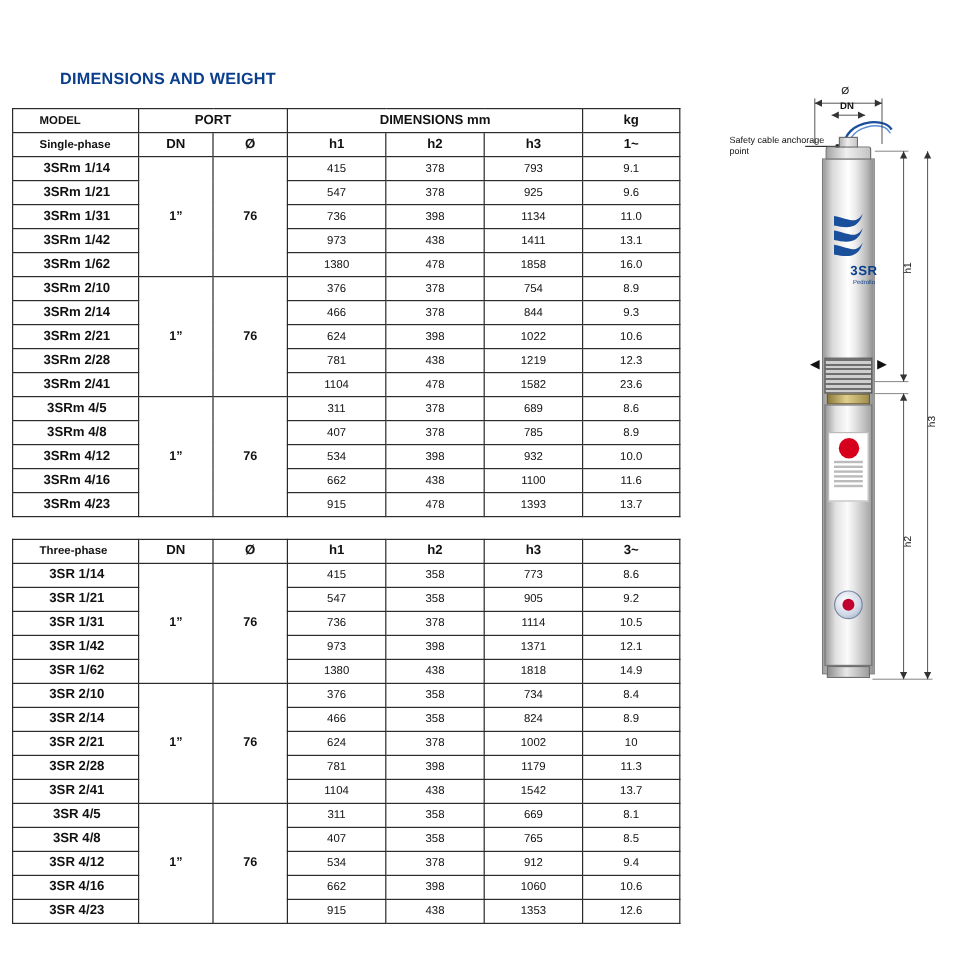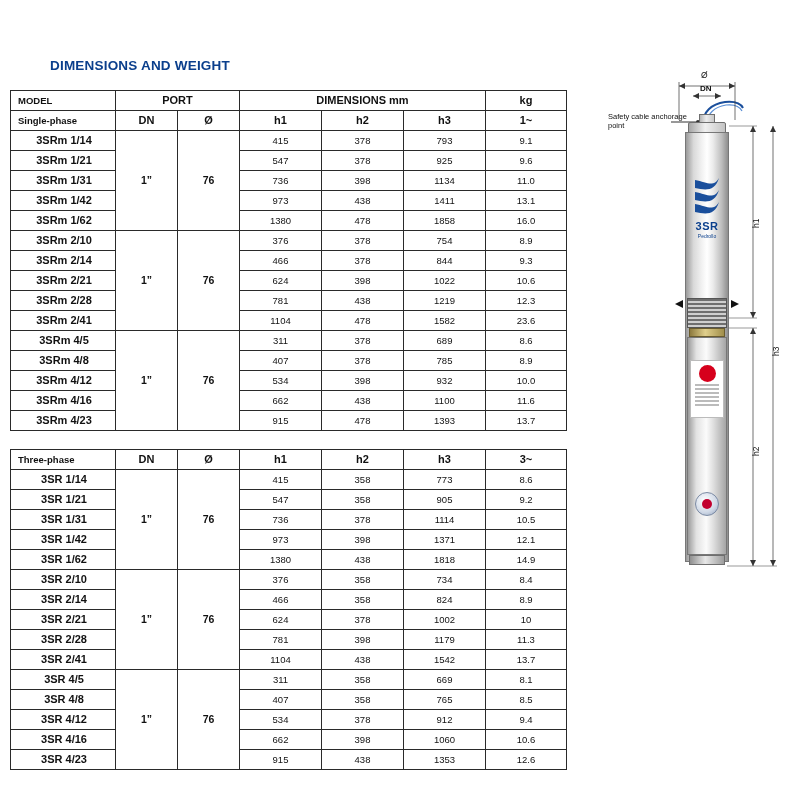--- a/index.html
+++ b/index.html
@@ -57,21 +57,21 @@
     font-weight: bold;
     font-size: 11px;
   }
   table.dim td.hdr {
     font-weight: bold;
     font-size: 11px;
   }
   table.dim td.hdr-left {
     font-weight: bold;
     text-align: left;
-    padding-left: 7px;
+    padding-left: 22px;
     font-size: 9.5px;
     margin-top: 46px;
   }
   table.dim td.kg {
     font-weight: normal;
     text-align: center;
   }
   table.dim td.grp {
     font-weight: bold;
     font-size: 10.5px;
@@ -224,21 +224,21 @@
     left: 114px;
     top: 495px;
     width: 36px;
     height: 10px;
     background: linear-gradient(to right, #8f8f8f, #e8e8e8 45%, #9d9d9d);
     border: 1px solid #6f6f6f;
     box-sizing: border-box;
   }
   .logo-3sr {
     position: absolute;
-    left: 112px;
+    left: 125px;
     top: 160px;
     width: 40px;
     text-align: center;
   }
   .logo-3sr .mark {
     font-size: 11px;
     font-weight: bold;
     color: #0b3f8c;
     letter-spacing: 0.5px;
   }

